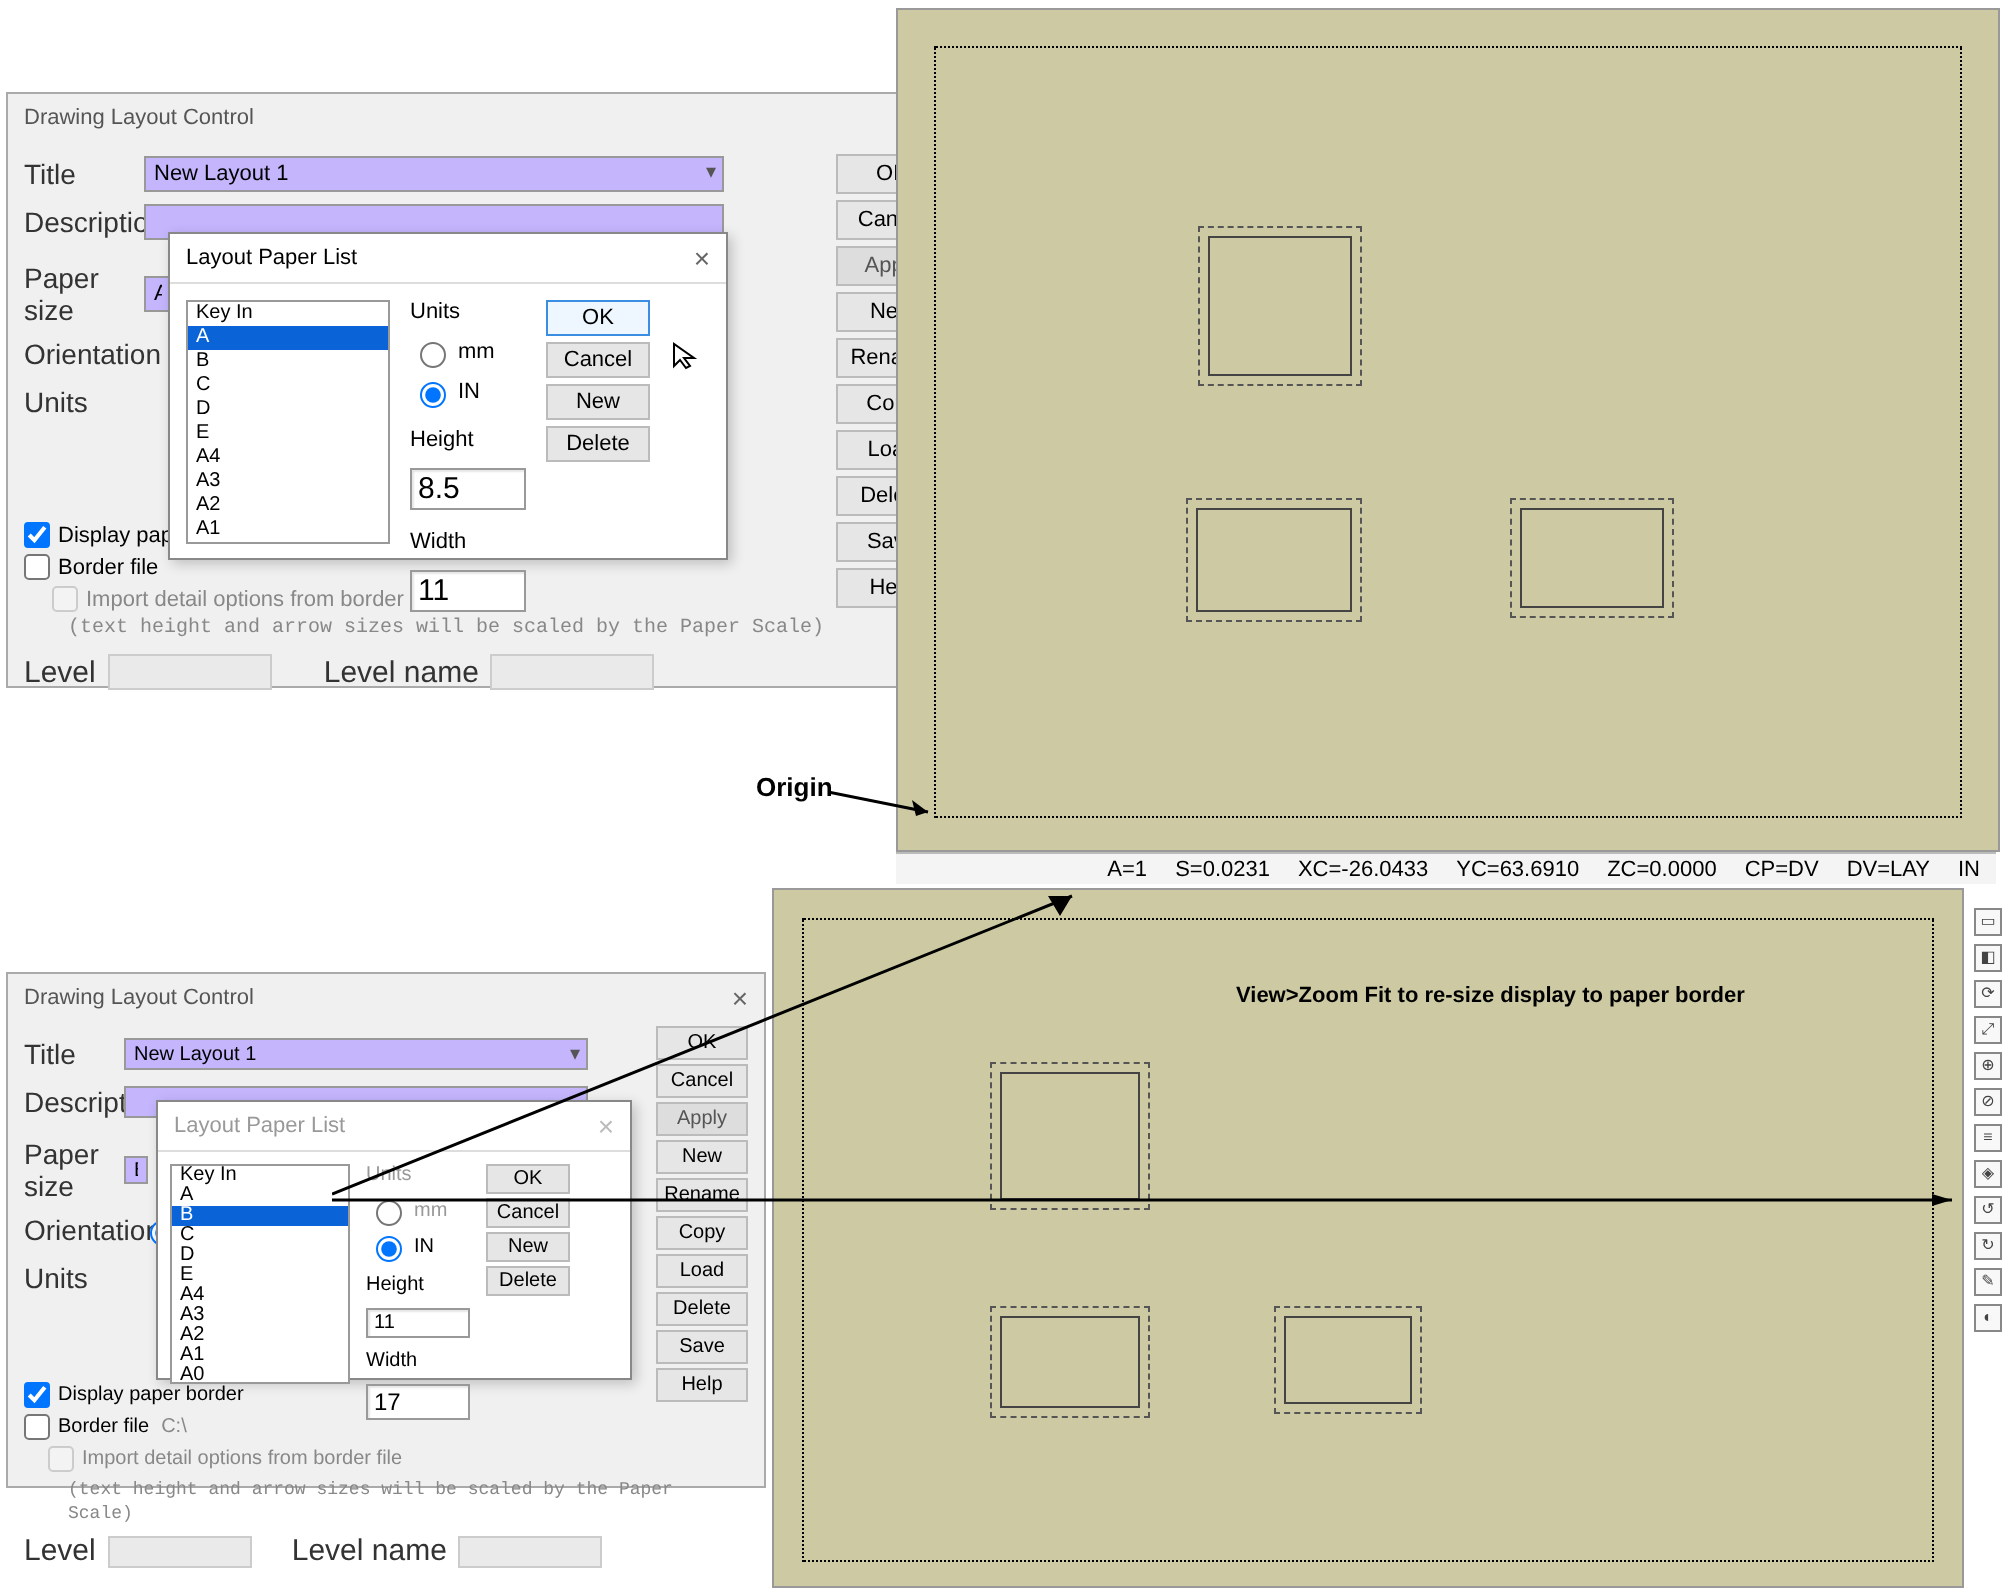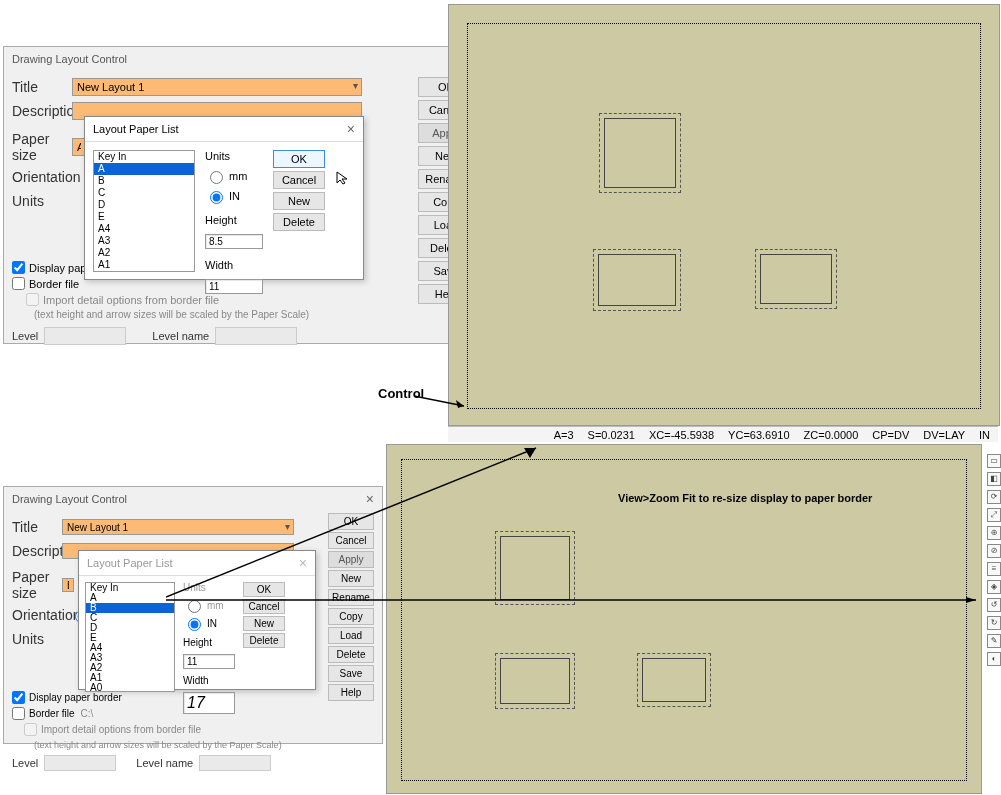--- a/index.html
+++ b/index.html
@@ -44,21 +44,21 @@
   .label {
     width: 60px;
     font-size: 14px;
     color: #333;
   }
   .label-wide {
     width: 70px;
   }
   .select, .text-input {
     border: 1px solid #999;
-    background: #fdba74;
+    background: #c4b5fd;
     font-size: 11px;
     padding: 2px 4px;
     box-sizing: border-box;
   }
   .select {
     width: 290px;
     height: 18px;
     appearance: none;
     position: relative;
   }
@@ -156,21 +156,21 @@
   }
   .radio-row {
     display: flex;
     align-items: center;
     gap: 3px;
     font-size: 11px;
   }
   .small-input {
     width: 50px;
     border: 1px solid #999;
-    font-size: 10px;
+    font-size: 15px;
     padding: 1px 3px;
     margin-top: 2px;
     box-shadow: inset 1px 1px 1px rgba(0,0,0,0.1);
   }
   .sub-btn-col {
     display: flex;
     flex-direction: column;
     gap: 3px;
     width: 52px;
   }
@@ -184,29 +184,30 @@
   }
   .sub-btn.highlight {
     border: 1px solid #3a8de0;
     background: #eef6ff;
   }
   .indent-text {
     font-size: 10px;
     color: #888;
     margin-left: 22px;
     line-height: 12px;
+    font-family: Liberation Mono, monospace;
   }
   .level-row {
     display: flex;
     align-items: center;
     gap: 6px;
     margin-top: 6px;
   }
   .level-row .lbl {
-    font-size: 11px;
+    font-size: 15px;
     color: #333;
   }
   .level-row .inp {
     width: 80px;
     height: 16px;
     background: #eaeaea;
     border: 1px solid #ccc;
   }
 
   .canvas {
@@ -394,30 +395,30 @@
       <div class="part-inner"></div>
     </div>
   <div class="part" style="left:144px; top:244px; width:86px; height:60px;">
       <div class="part-inner"></div>
     </div>
   <div class="part" style="left:306px; top:244px; width:80px; height:58px;">
       <div class="part-inner"></div>
     </div>
 </div>
 
-<div class="origin-label" style="left:378px; top:386px;">Control</div>
+<div class="origin-label" style="left:378px; top:386px;">Origin</div>
 <svg class="anno" style="left:414px; top:392px; width:60px; height:20px;">
   <line x1="0" y1="4" x2="50" y2="14" stroke="#000" stroke-width="1.5"></line>
   <polygon points="50,14 42,8 44,16" fill="#000"></polygon>
 </svg>
 
 <div class="statusbar" style="left:448px; top:426px; width:550px; height:16px; justify-content:flex-end;">
-  <span>A=3</span>
+  <span>A=1</span>
   <span>S=0.0231</span>
-  <span>XC=-45.5938</span>
+  <span>XC=-26.0433</span>
   <span>YC=63.6910</span>
   <span>ZC=0.0000</span>
   <span>CP=DV</span>
   <span>DV=LAY</span>
   <span>IN</span>
 </div>
 
 <div class="dialog" style="left:3px; top:486px; width:380px; height:258px; font-size:10px;">
   <div class="dialog-title">
     <span>Drawing Layout Control</span>
@@ -505,21 +506,21 @@
           <input type="radio" name="u2" style="">
           <span style="color:#999">mm</span>
         </div>
       <div class="radio-row" style="font-size:10px">
           <input type="radio" name="u2" checked="" style="">
           <span>IN</span>
         </div>
       <div class="hdr" style="margin-top:4px;font-size:10px">Height</div>
       <input class="small-input" style="width: 44px; font-size: 10px;" value="11">
       <div class="hdr" style="margin-top:4px;font-size:10px">Width</div>
-      <input class="small-input" style="width: 44px; font-size: 16px; font-style: italic;" value="17">
+      <input class="small-input" style="width: 44px; font-size: 12px;" value="17">
     </div>
     <div class="sub-btn-col" style="width:42px;gap:2px">
       <div class="sub-btn" style="font-size:10px;padding:1px 0">OK</div>
       <div class="sub-btn" style="font-size:10px;padding:1px 0">Cancel</div>
       <div class="sub-btn" style="font-size:10px;padding:1px 0">New</div>
       <div class="sub-btn" style="font-size:10px;padding:1px 0">Delete</div>
     </div>
   </div>
 </div>
 

